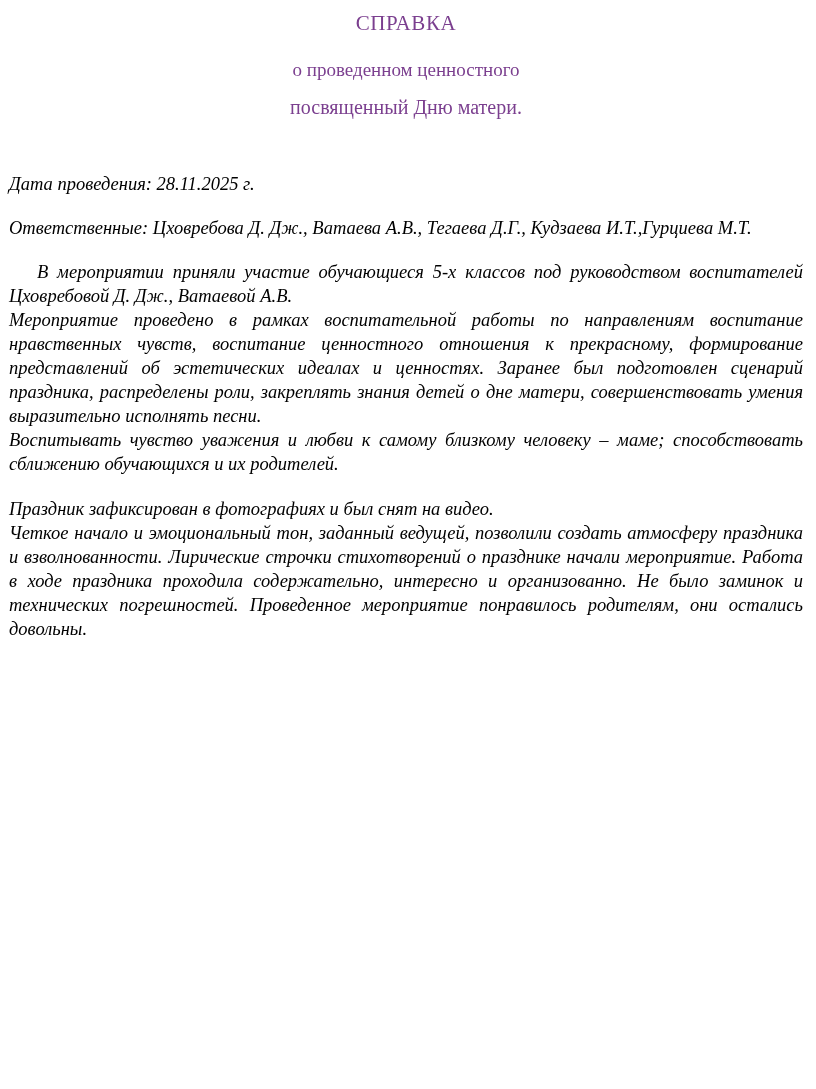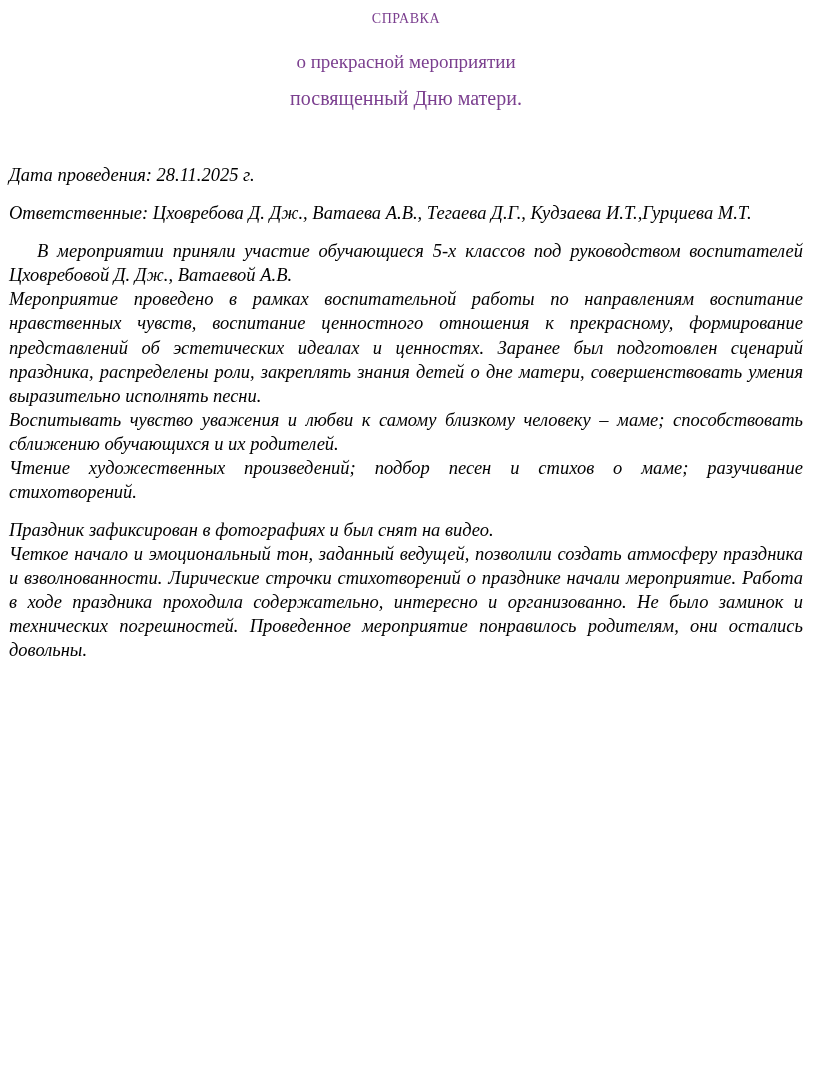--- a/index.html
+++ b/index.html
@@ -19,21 +19,21 @@
     height: 1089px;
     box-sizing: border-box;
     padding: 8px 12px 0 8px;
     position: relative;
   }
   .title-block {
     text-align: center;
     color: #7b3f8f;
   }
   .doc-title {
-    font-size: 14px;
+    font-size: 21px;
     letter-spacing: 0.6px;
     margin: 2px 0 0 0;
     line-height: 1.25;
   }
   .doc-subtitle {
     font-size: 19px;
     margin: 22px 0 0 0;
     line-height: 1.25;
   }
   .doc-subtitle2 {
@@ -50,44 +50,43 @@
     line-height: 1.30;
     margin: 0 0 0 0;
     text-align: justify;
     text-justify: inter-word;
     font-style: italic;
   }
   p.para.nojust {
     text-align: left;
   }
   p.gap-before {
-    margin-top: 14px;
+    margin-top: 20px;
   }
   p.gap-big {
     margin-top: 26px;
   }
   .indent {
     text-indent: 28px;
   }
 </style>
 </head>
 <body>
 
 <div class="page">
 
   <div class="title-block">
     <div class="doc-title">СПРАВКА</div>
-    <div class="doc-subtitle">о прекрасной  мероприятии</div>
+    <div class="doc-subtitle">о проведенном  ценностного</div>
     <div class="doc-subtitle2">посвященный Дню матери.</div>
   </div>
 
   <div class="body-block">
     <p class="para nojust">Дата проведения: 28.11.2025 г.</p>
     <p class="para gap-before">Ответственные: Цховребова Д. Дж., Ватаева А.В., Тегаева Д.Г., Кудзаева И.Т.,Гурциева М.Т.</p>
     <p class="para gap-before indent">В мероприятии  приняли участие обучающиеся  5-х классов под руководством воспитателей Цховребовой Д. Дж.,  Ватаевой  А.В.</p>
     <p class="para">Мероприятие проведено в рамках воспитательной работы по направлениям воспитание нравственных чувств, воспитание ценностного отношения к прекрасному, формирование представлений об эстетических идеалах и ценностях. Заранее был подготовлен сценарий праздника, распределены роли, закреплять знания детей о дне матери, совершенствовать умения выразительно исполнять песни.</p>
     <p class="para">Воспитывать чувство уважения и любви к самому близкому человеку – маме; способствовать сближению обучающихся и их родителей.</p>
-    <p class="para">Чтение художественных произведений; подбор песен и стихов о маме; разучивание стихотворений.</p>
     <p class="para nojust gap-before">Праздник зафиксирован в фотографиях и был снят на видео.</p>
     <p class="para">Четкое начало и эмоциональный тон, заданный ведущей, позволили создать атмосферу праздника и взволнованности. Лирические строчки стихотворений о празднике   начали мероприятие. Работа в ходе праздника проходила содержательно, интересно и организованно. Не было заминок и технических погрешностей. Проведенное мероприятие понравилось родителям, они остались довольны.</p>
   </div>
 
 </div>
 
 </body></html>

